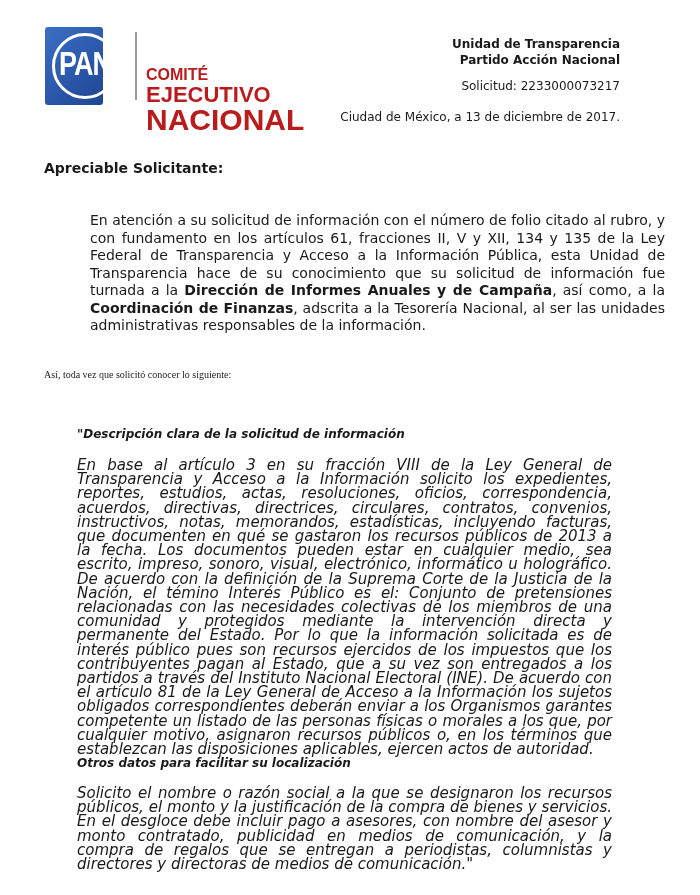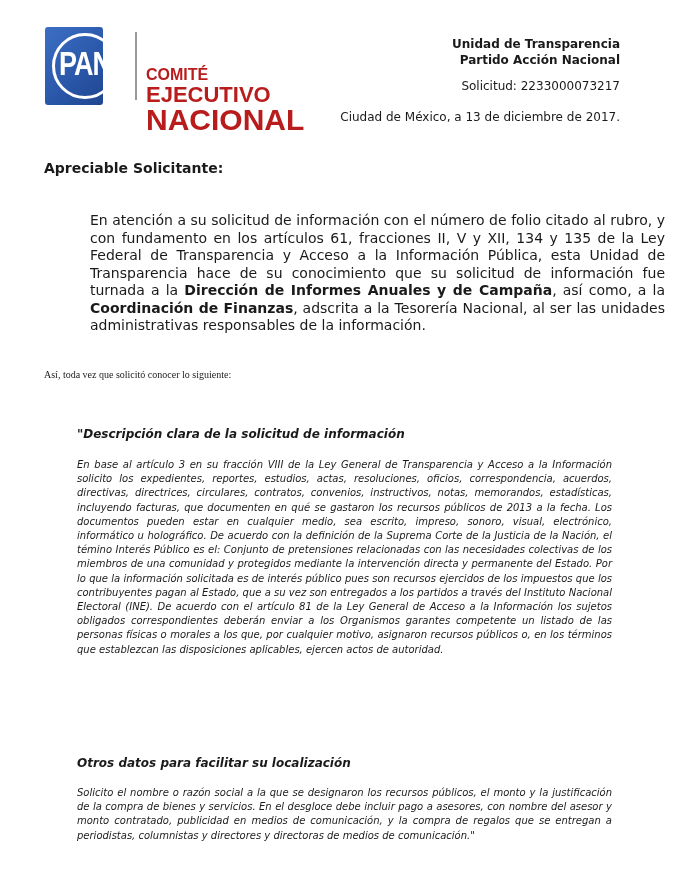--- a/index.html
+++ b/index.html
@@ -34,21 +34,21 @@
     .fecha { position: absolute; right: 80px; top: 110px; font-size: 12px; }
 
     .saludo { position: absolute; left: 44px; top: 160px; font-size: 14px; font-weight: bold; }
     .p1 {
       position: absolute; left: 44px; top: 212px; width: 575px;
       font-size: 14px; line-height: 17.5px; text-align: justify; margin-left: 46px;
     }
     .p1 b { font-weight: bold; }
     .asi { position: absolute; left: 44px; top: 369px; font-size: 10px; font-family: Liberation Serif, serif; }
 
-    .quote { position: absolute; left: 77px; width: 535px; font-style: italic; font-size: 10px; line-height: 14.2px; text-align: justify; }
+    .quote { position: absolute; left: 77px; width: 535px; font-style: italic; font-size: 15px; line-height: 14.2px; text-align: justify; }
     .q-title { position: absolute; left: 77px; font-style: italic; font-weight: bold; font-size: 12px; }
   </style>
 </head>
 <body>
 
 <div class="logo">
   <div class="logo-box">
     <div class="logo-ring"></div>
     <div class="logo-pan">PAN</div>
   </div>

